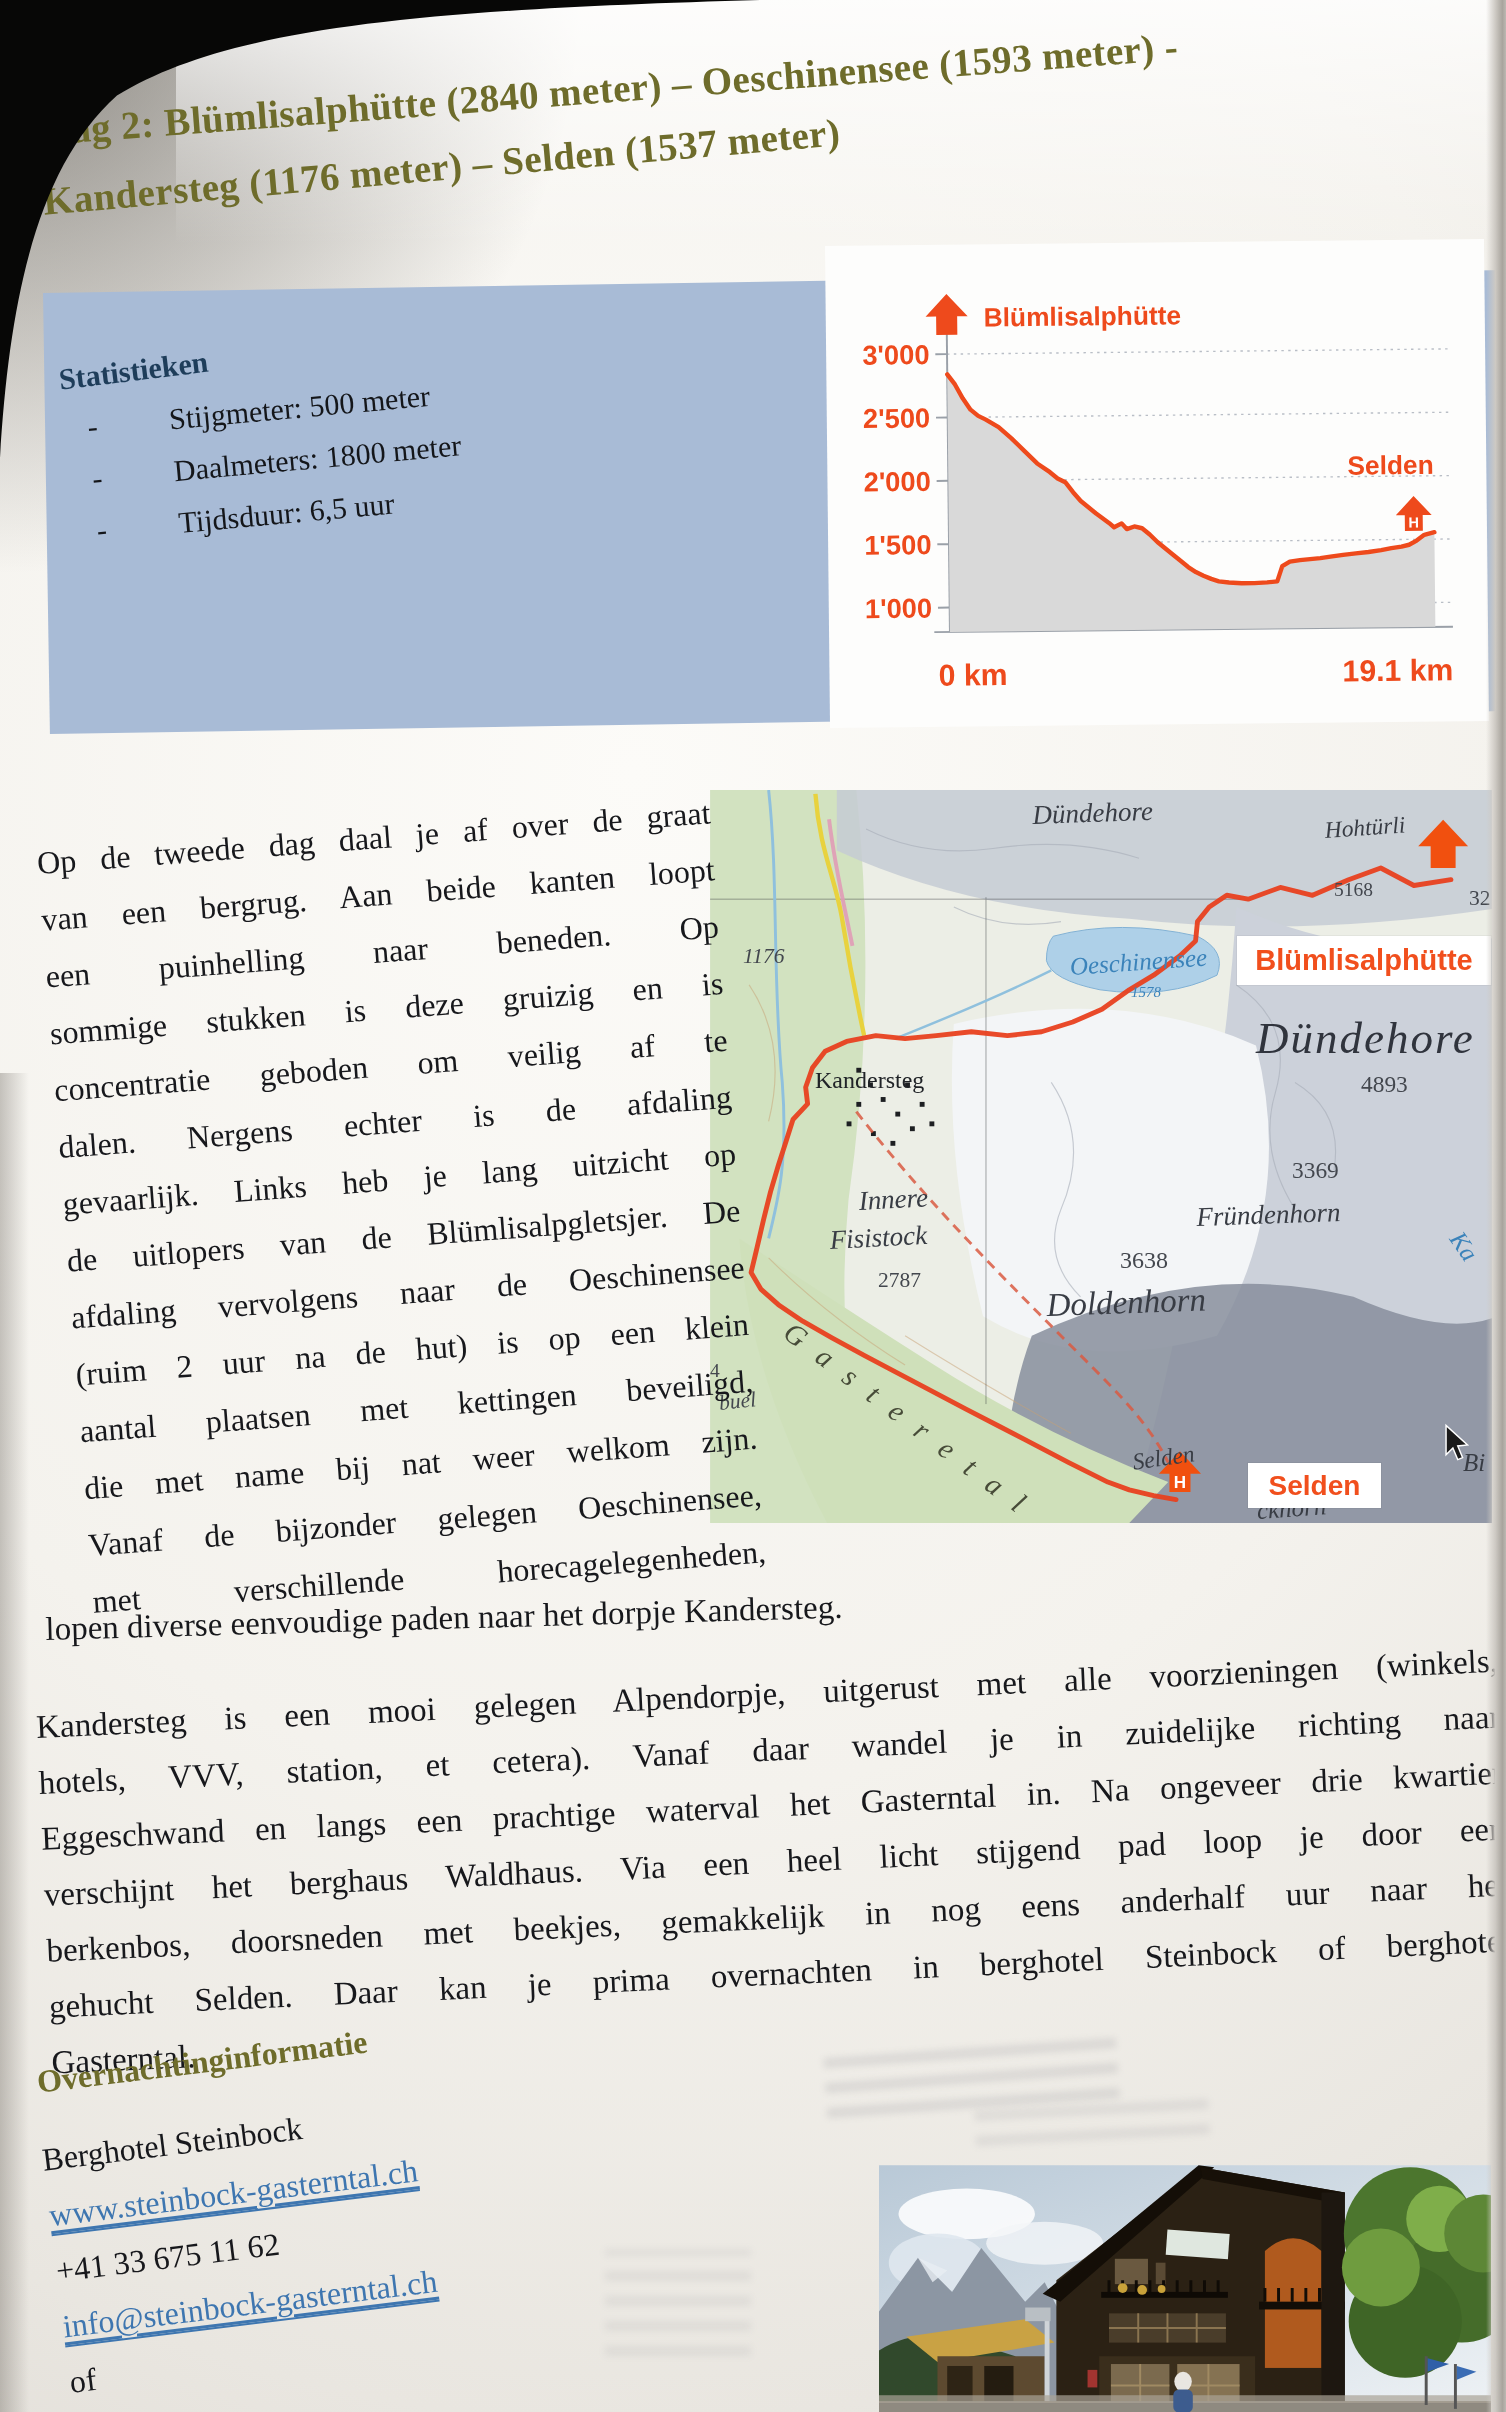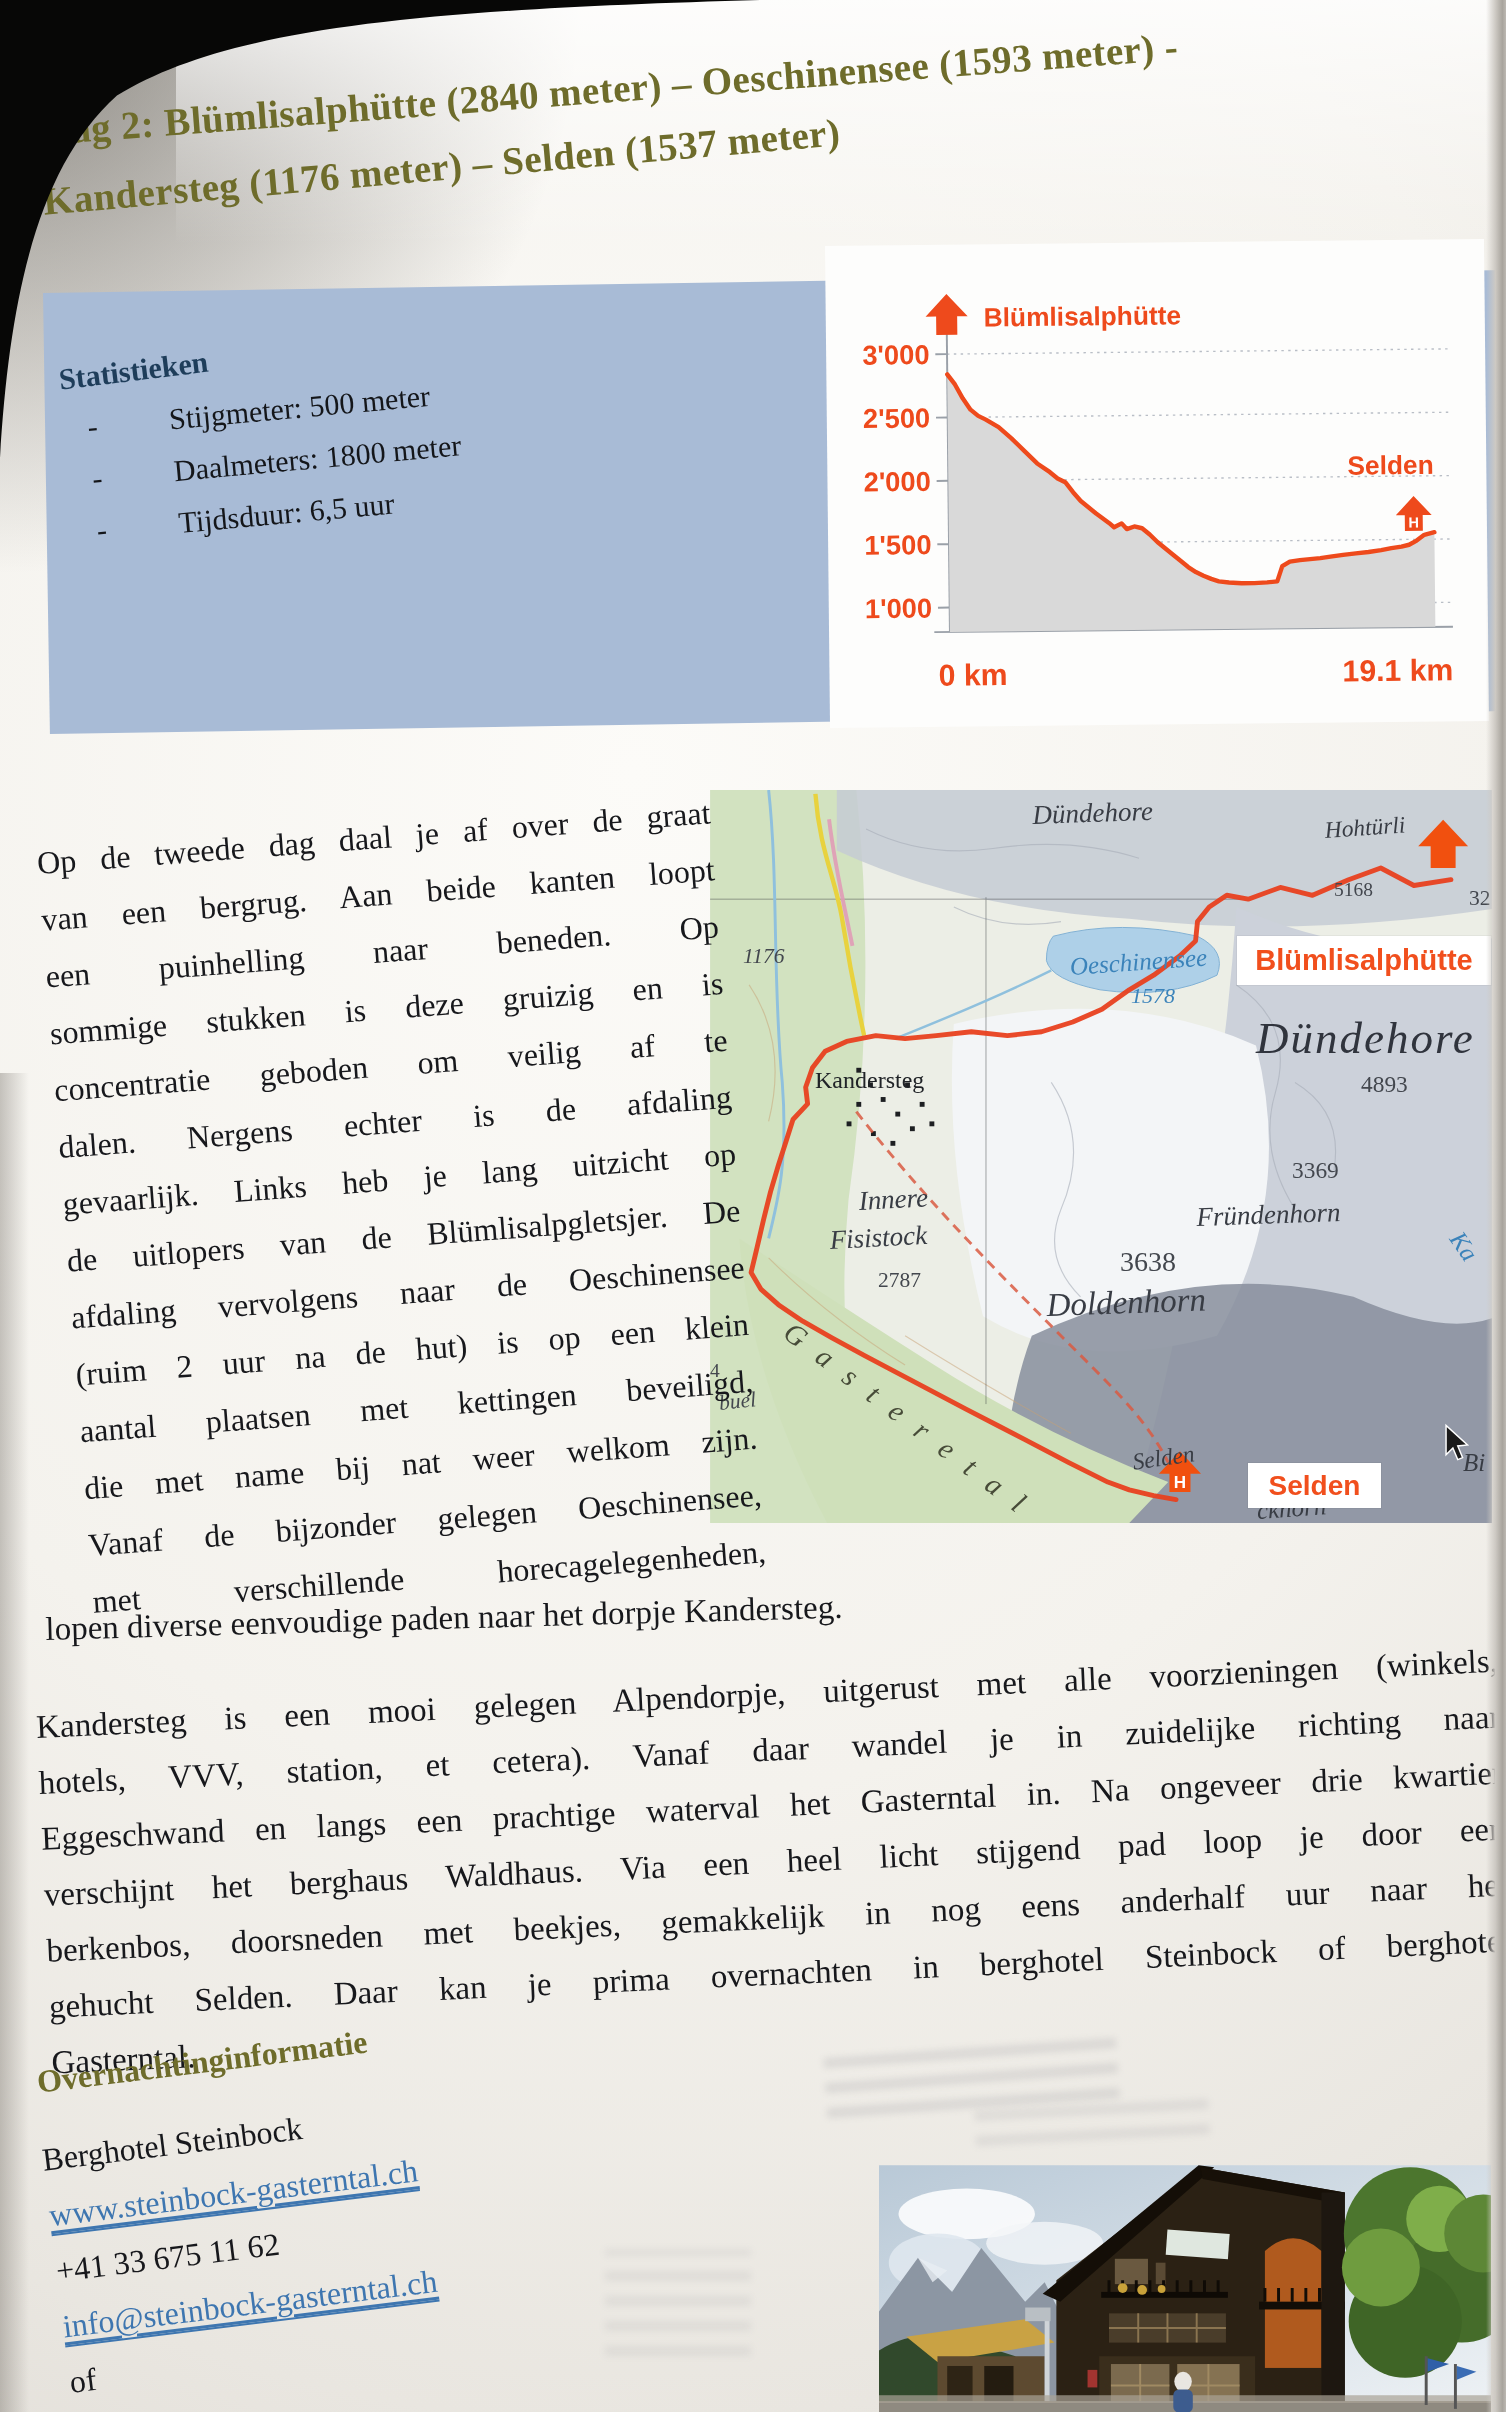--- a/index.html
+++ b/index.html
@@ -175,31 +175,31 @@
         <polygon points="-16,1 0,-16 16,1 8,1 8,15 -8,15 -8,1" fill="#f1500f"></polygon>
         <text x="0" y="12" text-anchor="middle" fill="#ffffff" font-size="13" font-weight="bold" font-family="Liberation Sans, sans-serif">H</text>
       </g>
       <path d="M755,652 l0,30 7,-7 5,12 5,-2 -5,-12 10,-1 Z" fill="#1a1a1a" stroke="#ffffff" stroke-width="1.5"></path>
     </svg>
     <span class="ml it" style="left:322px;top:11.7px;font-size:27px;transform:rotate(-2deg)">Dündehore</span>
     <span class="ml it" style="left:614px;top:29px;font-size:23.4px;transform:rotate(-4deg)">Hohtürli</span>
     <span class="ml sp" style="left:624px;top:90px;font-size:19.5px">5168</span>
     <span class="ml sp" style="left:759px;top:98px">32</span>
     <span class="ml wtr" style="left:359px;top:164px;font-size:25px;transform:rotate(-4deg)">Oeschinensee</span>
-    <span class="ml wtr" style="left:421px;top:195px;font-size:22px">1578</span>
+    <span class="ml wtr" style="left:421px;top:195px;font-size:15px">1578</span>
     <span class="ml it" style="left:546px;top:226px;font-size:45px;letter-spacing:2px;color:#30343d">Dündehore</span>
     <span class="ml sp" style="left:651px;top:283px;font-size:23.4px">4893</span>
     <span class="ml sp" style="left:582px;top:369px;font-size:23.4px">3369</span>
     <span class="ml" style="left:105px;top:278px;font-size:24px;color:#202327">Kandersteg</span>
     <span class="ml it sp" style="left:33px;top:156px">1176</span>
     <span class="ml it" style="left:148px;top:398px;font-size:27px;transform:rotate(-3deg)">Innere</span>
     <span class="ml it" style="left:119px;top:437px;font-size:27px;transform:rotate(-3deg)">Fisistock</span>
     <span class="ml sp" style="left:168px;top:480px">2787</span>
     <span class="ml it" style="left:486px;top:414px;font-size:27px;transform:rotate(-2deg)">Fründenhorn</span>
-    <span class="ml sp" style="left:410px;top:458px;font-size:28px">3638</span>
+    <span class="ml sp" style="left:410px;top:458px;font-size:24px">3638</span>
     <span class="ml it" style="left:336px;top:499px;font-size:33px;transform:rotate(-2deg)">Doldenhorn</span>
     <span class="ml wtr" style="left:756px;top:437px;font-size:25px;transform:rotate(55deg)">Ka</span>
     <span class="ml it" style="left:86px;top:527px;font-size:29px;letter-spacing:5.9px;color:#474b38;transform:rotate(37deg)">G a s t e r e t a l</span>
     <span class="ml it sp" style="left:7.8px;top:603px;transform:rotate(-6deg)">buel</span>
     <span class="ml sp" style="left:0px;top:571px;font-size:19.5px">4</span>
     <span class="ml it" style="left:421px;top:661px;font-size:23.4px;transform:rotate(-8deg)">Selden</span>
     <span class="ml it" style="left:753px;top:660px;font-size:25px">Bi</span>
     <span class="ml it" style="left:546px;top:708px;font-size:25px;transform:rotate(-4deg)">ckhorn</span>
     <div class="badge badge-b">Blümlisalphütte</div>
     <div class="badge badge-s">Selden</div>

